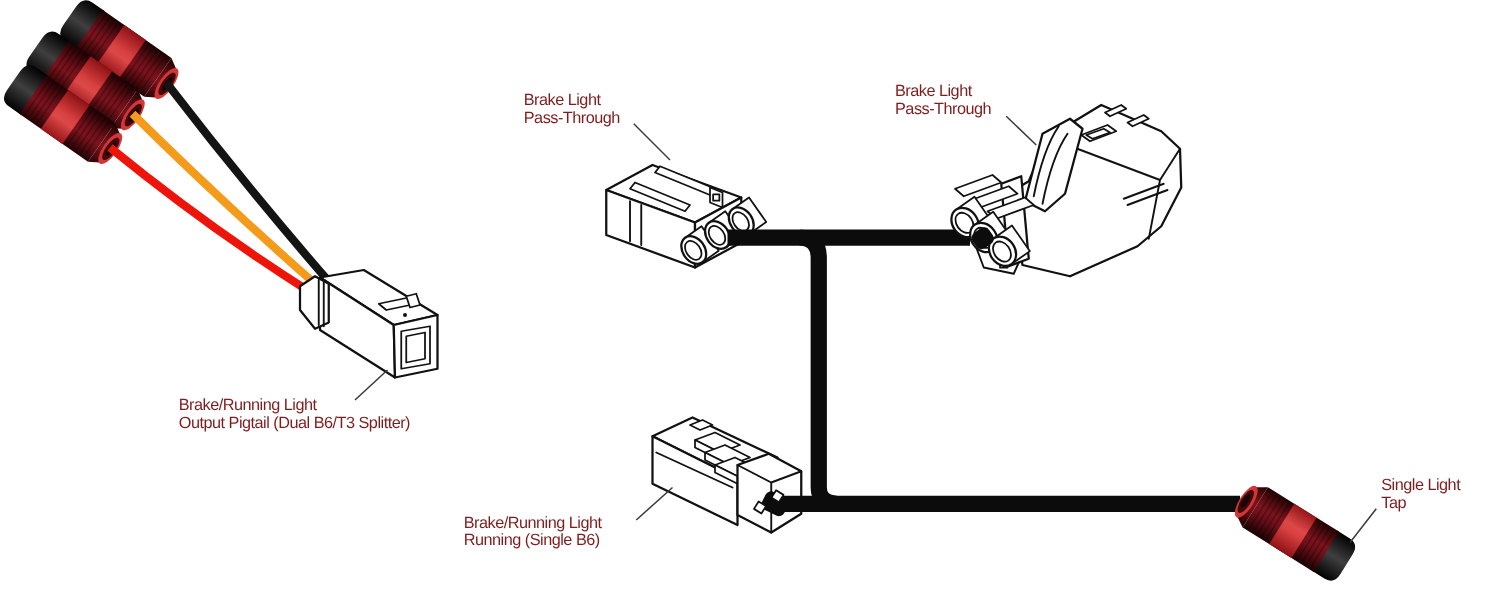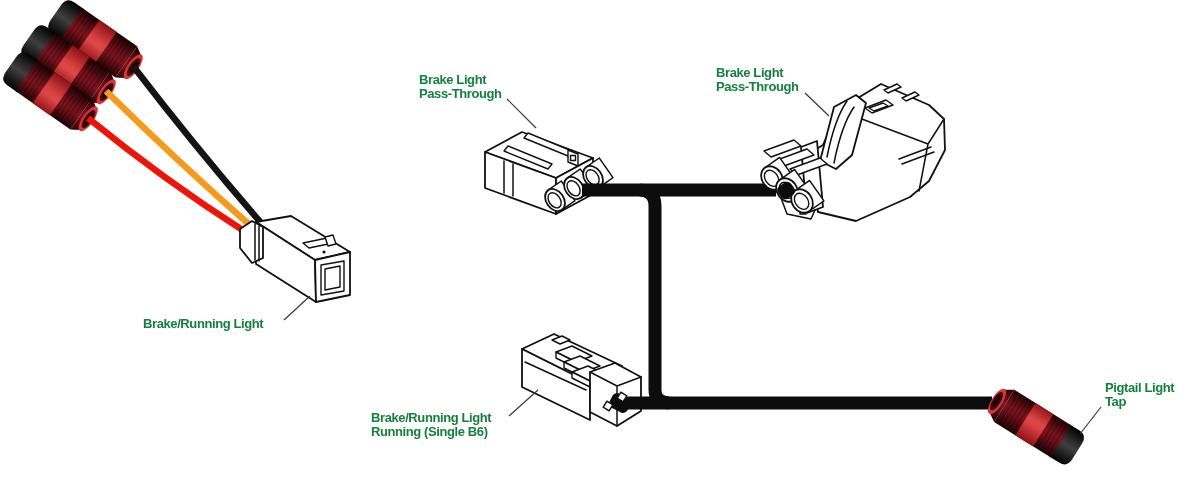--- a/index.html
+++ b/index.html
@@ -2,22 +2,22 @@
 <html><head>
 <meta charset="utf-8">
 <style>
   html,body{margin:0;padding:0;background:#ffffff;}
   .stage{
     position:relative;width:1200px;height:486px;background:#ffffff;
     overflow:hidden;font-family:"Liberation Sans",sans-serif;
   }
   .stage svg{position:absolute;left:0;top:0;}
   .diagram-label{
-    position:absolute;font-weight:bold;font-size:13px;line-height:14px;
-    letter-spacing:-0.4px;color:#15803d;white-space:nowrap;
+    position:absolute;font-weight:normal;font-size:13px;line-height:14px;
+    letter-spacing:-0.4px;color:#7f1d1d;white-space:nowrap;
   }
   .la{fill:#ffffff;stroke:#111111;stroke-width:1.8;stroke-linejoin:round;}
   .la2{fill:#ffffff;stroke:#111111;stroke-width:1.4;stroke-linejoin:round;}
   .edge{fill:none;stroke:#111111;stroke-width:1.5;stroke-linejoin:round;stroke-linecap:round;}
 </style>
 </head>
 <body>
 
 <div class="stage">
 
@@ -173,25 +173,26 @@
   <div>Pass-Through</div>
 </div>
 
 <div class="diagram-label" style="left:716px;top:66px">
   <div>Brake Light</div>
   <div>Pass-Through</div>
 </div>
 
 <div class="diagram-label" style="left:143px;top:317px">
   <div>Brake/Running Light</div>
+  <div>Output Pigtail (Dual B6/T3 Splitter)</div>
 </div>
 
 <div class="diagram-label" style="left:371px;top:411px">
   <div>Brake/Running Light</div>
   <div>Running (Single B6)</div>
 </div>
 
 <div class="diagram-label" style="left:1105px;top:381px">
-  <div>Pigtail Light</div>
+  <div>Single Light</div>
   <div>Tap</div>
 </div>
 
 </div>
 
 </body></html>

